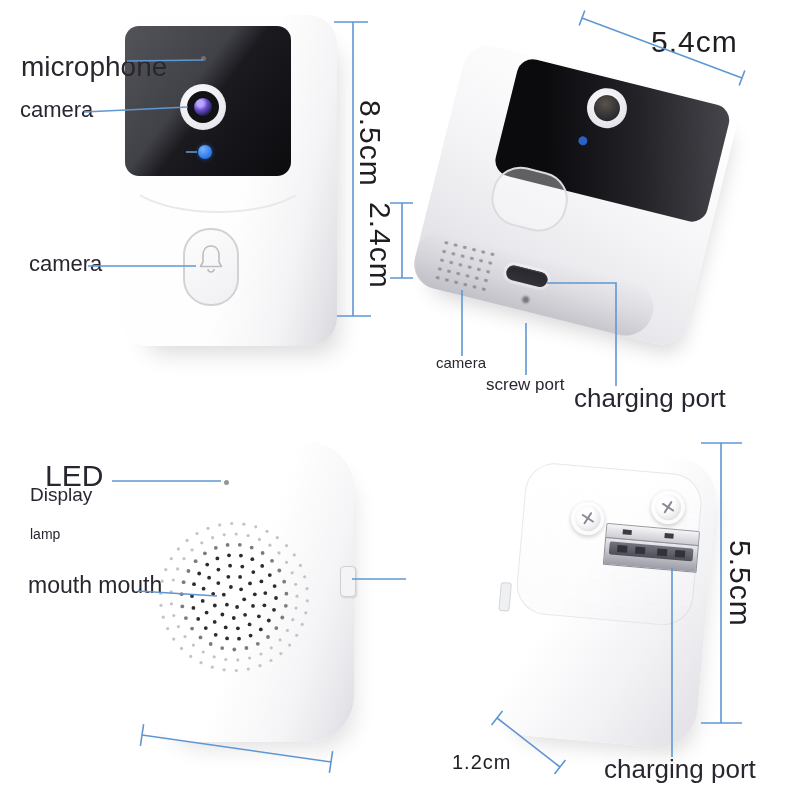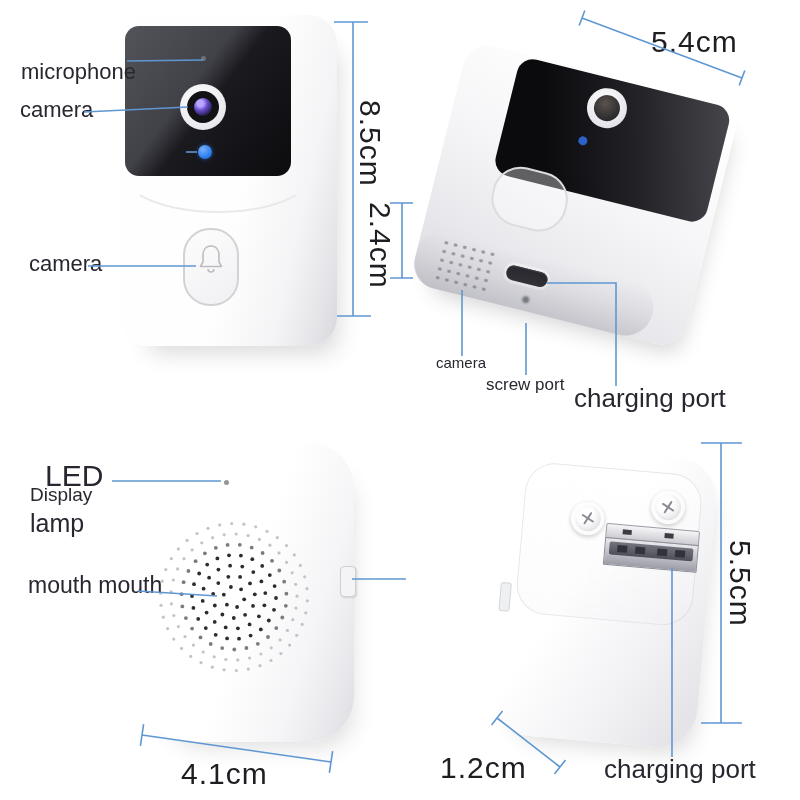--- a/index.html
+++ b/index.html
@@ -341,34 +341,33 @@
       <path d="M582,18 L742,78 M579.2,25.5 L584.8,10.5 M739.2,85.5 L744.8,70.5"></path>
 
       <path d="M142,735 L331,762 M143.6,724.1 L140.4,745.9 M332.6,751.1 L329.4,772.9"></path>
 
       <path d="M497,718 L560,767 M491.5,725.1 L502.5,710.9 M554.5,774.1 L565.5,759.9"></path>
 
       <path d="M721,443 L721,723 M701,443 L742,443 M701,723 L742,723"></path>
     </g>
   </svg>
 
-  <div class="lbl" style="left:21px;top:60px;font-size:22px">microphone</div>
+  <div class="lbl" style="left:21px;top:52px;font-size:28px">microphone</div>
   <div class="lbl" style="left:20px;top:98px;font-size:22px">camera</div>
   <div class="lbl" style="left:29px;top:252px;font-size:22px">camera</div>
   <div class="lbl dim v" style="left:354px;top:100px;font-size:30px">8.5cm</div>
   <div class="lbl dim v" style="left:364px;top:202px;font-size:30px">2.4cm</div>
 
   <div class="lbl dim" style="left:651px;top:26px;font-size:30px">5.4cm</div>
   <div class="lbl" style="left:436px;top:355px;font-size:15px">camera</div>
   <div class="lbl" style="left:486px;top:376px;font-size:17px">screw port</div>
   <div class="lbl" style="left:574px;top:385px;font-size:26px">charging port</div>
 
   <div class="lbl" style="left:45px;top:460px;font-size:30px">LED</div>
   <div class="lbl" style="left:30px;top:485px;font-size:19px">Display</div>
-  <div class="lbl" style="left:30px;top:510px;font-size:25px">lamp</div>
+  <div class="lbl" style="left:30px;top:527px;font-size:14px">lamp</div>
   <div class="lbl" style="left:28px;top:573px;font-size:23px">mouth mouth</div>
-  <div class="lbl dim" style="left:181px;top:758px;font-size:30px">4.1cm</div>
-
-  <div class="lbl dim" style="left:440px;top:752px;font-size:30px">1.2cm</div>
+
+  <div class="lbl dim" style="left:452px;top:752px;font-size:20px">1.2cm</div>
   <div class="lbl" style="left:604px;top:756px;font-size:26px">charging port</div>
   <div class="lbl dim v" style="left:724px;top:540px;font-size:30px">5.5cm</div>
 
 </div>
 
 </body></html>

